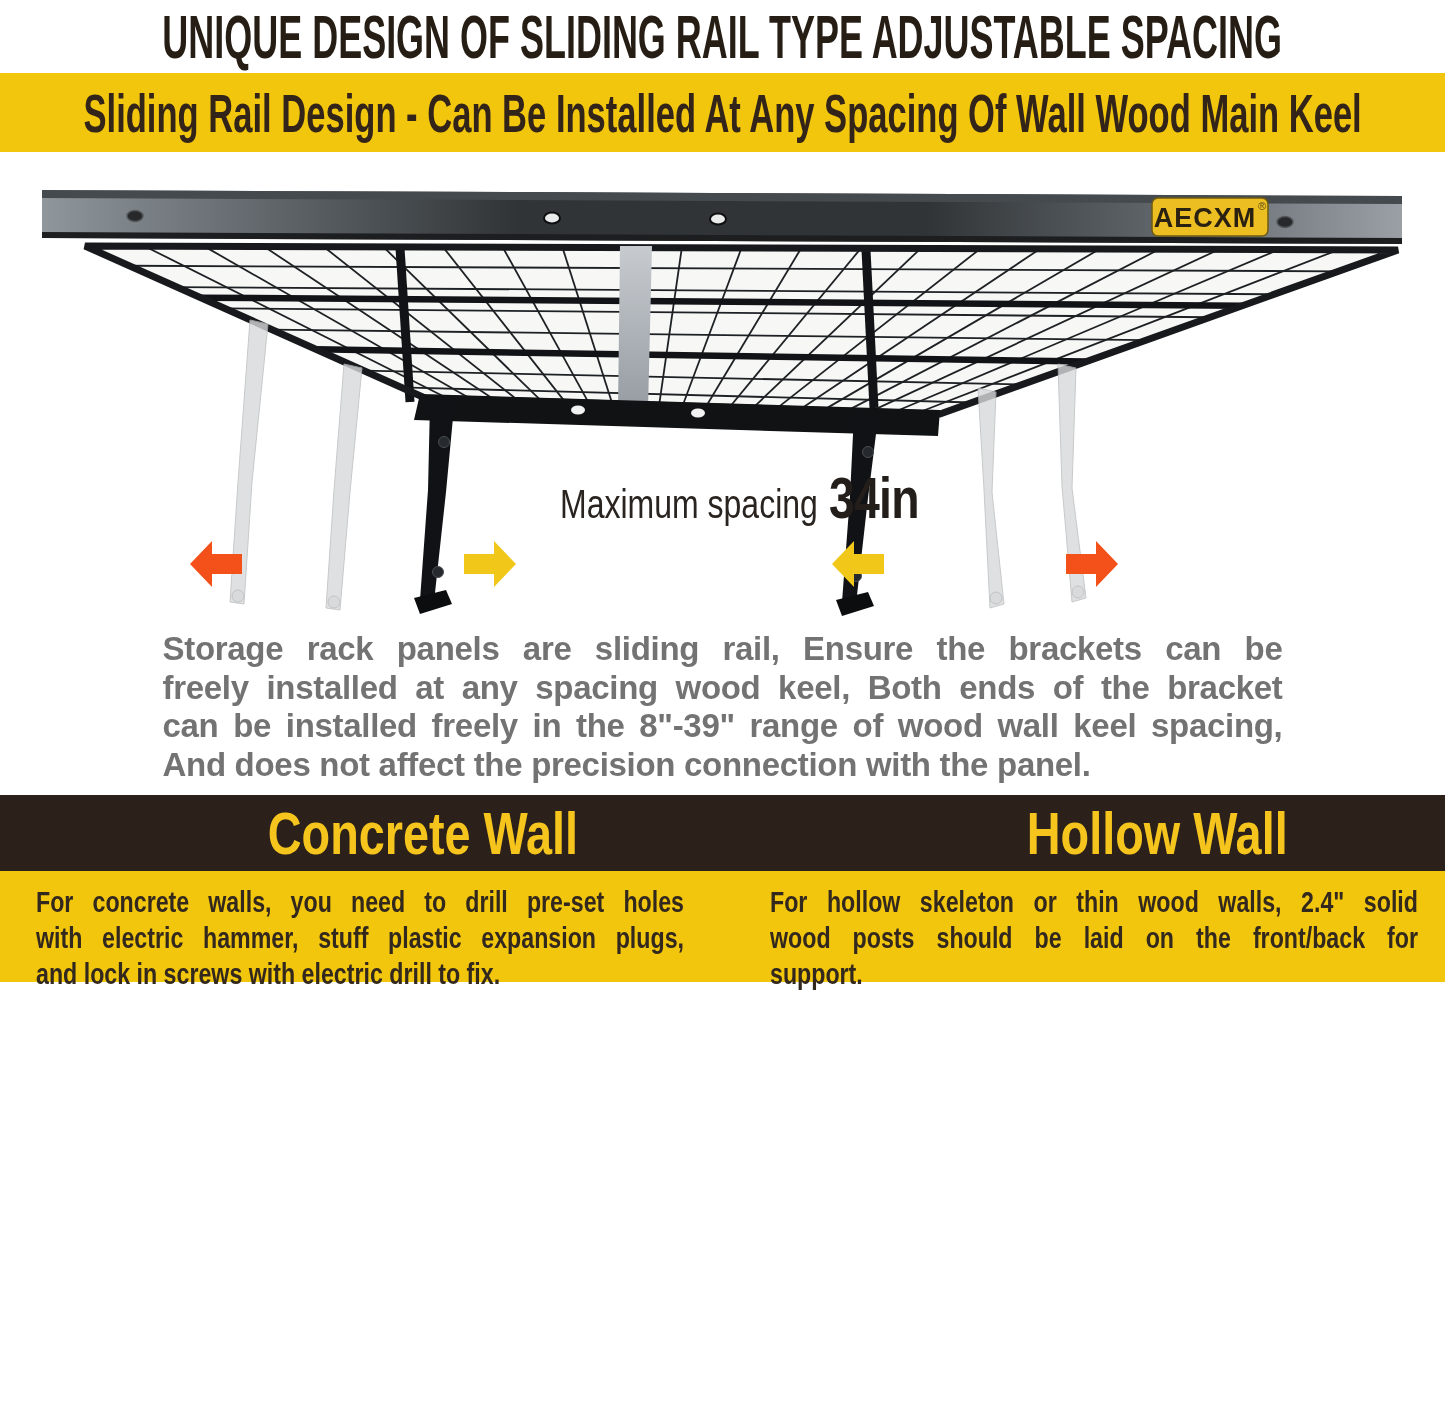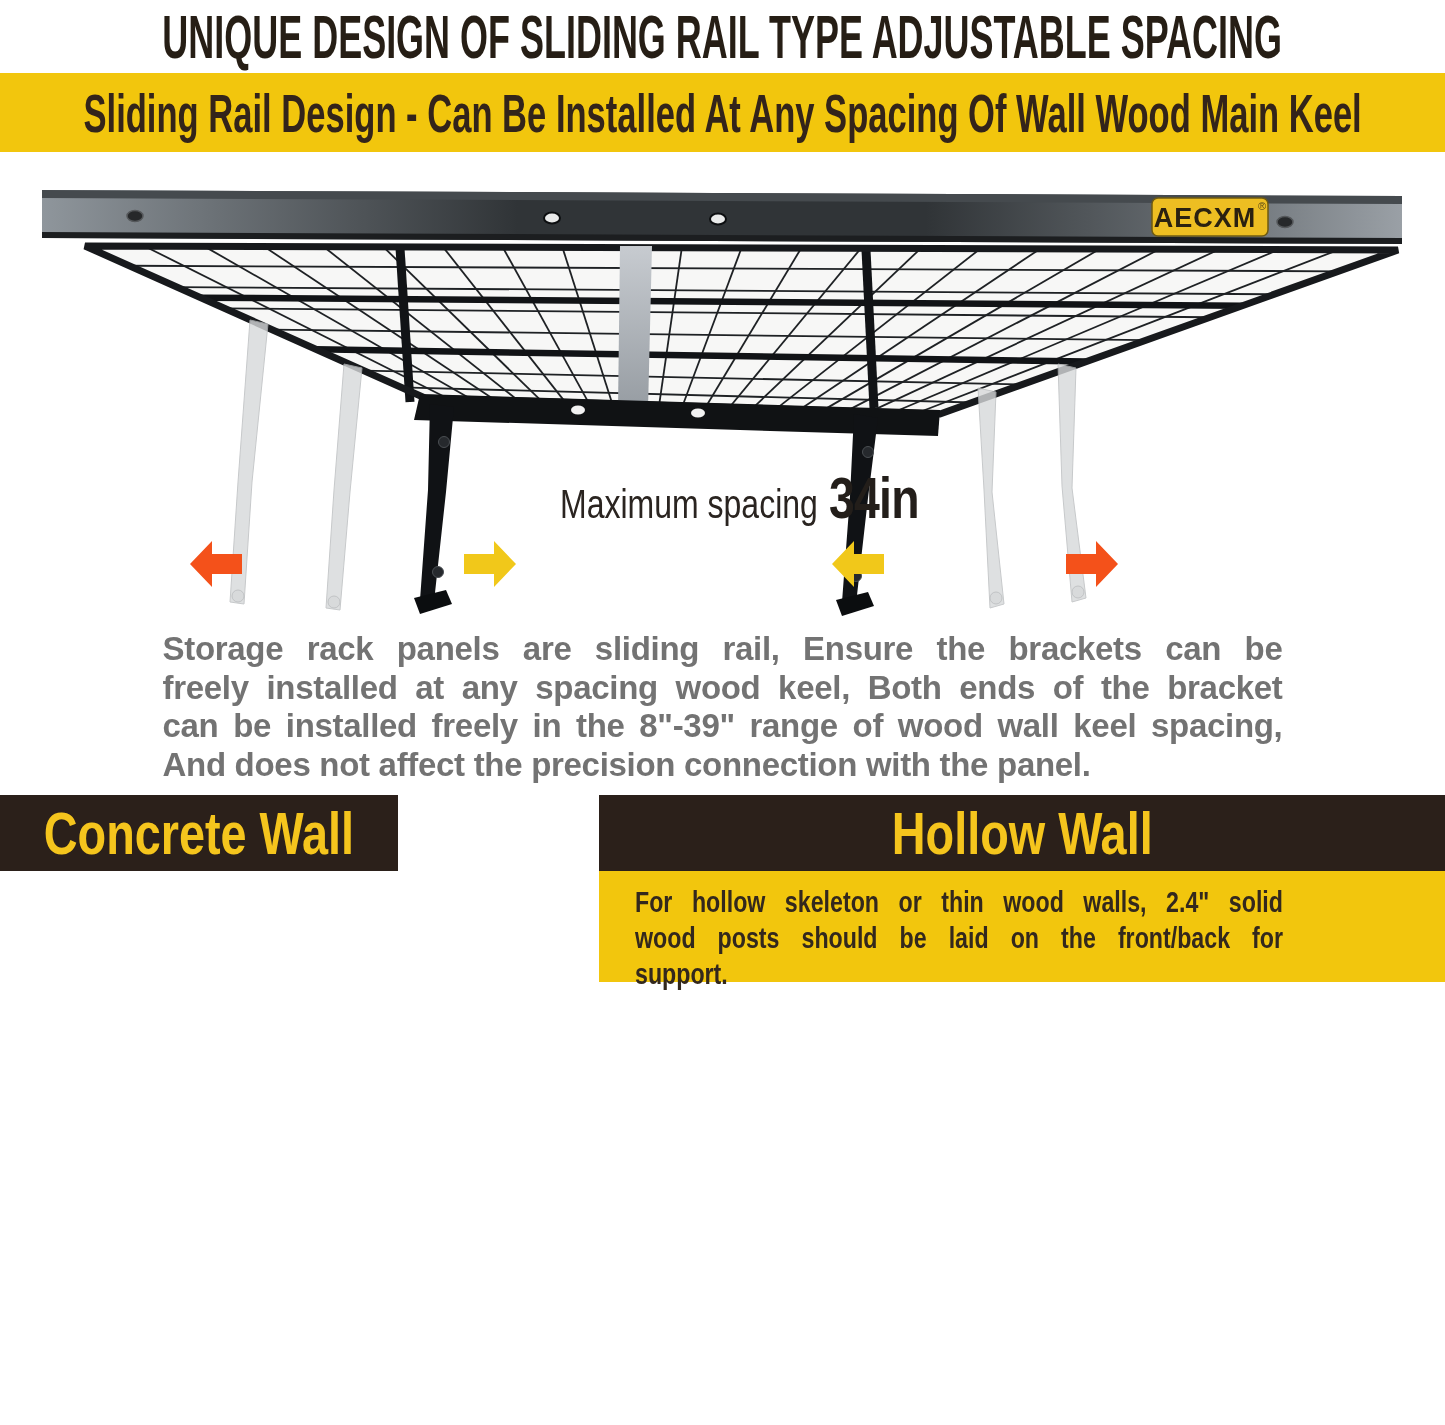--- a/index.html
+++ b/index.html
@@ -239,20 +239,27 @@
             </g>
           </defs>
           <use href="#rack" transform="translate(95,200) rotate(-17)"></use>
           <use href="#rack" transform="translate(80,345) rotate(-10)"></use>
         </svg>
       </div>
       <figcaption>
         <div class="cap-title">
           <span>Concrete Wall</span>
         </div>
+        <div class="cap-text">
+          <div class="ctext-inner">
+            <div class="cline">For concrete walls, you need to drill pre-set holes</div>
+            <div class="cline">with electric hammer, stuff plastic expansion plugs,</div>
+            <div class="cline last">and lock in screws with electric drill to fix.</div>
+          </div>
+        </div>
       </figcaption>
     </figure>
 
     <figure class="photo">
       <div class="photo-img wood">
         <svg viewBox="0 0 712 443">
           <use href="#rack" transform="translate(140,205) rotate(-14)"></use>
           <use href="#rack" transform="translate(125,330) rotate(-8)"></use>
         </svg>
       </div>

